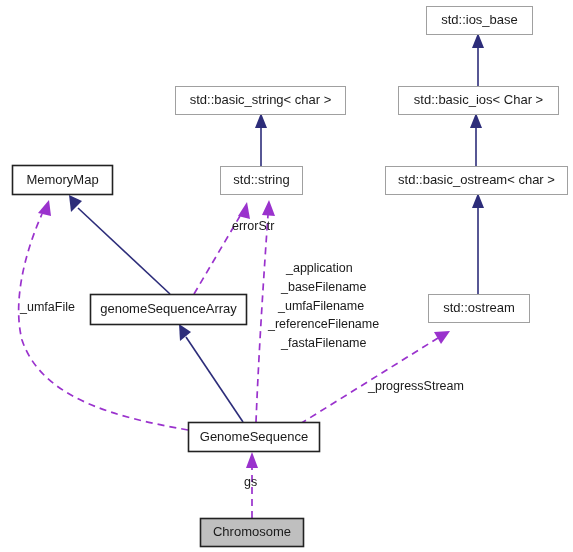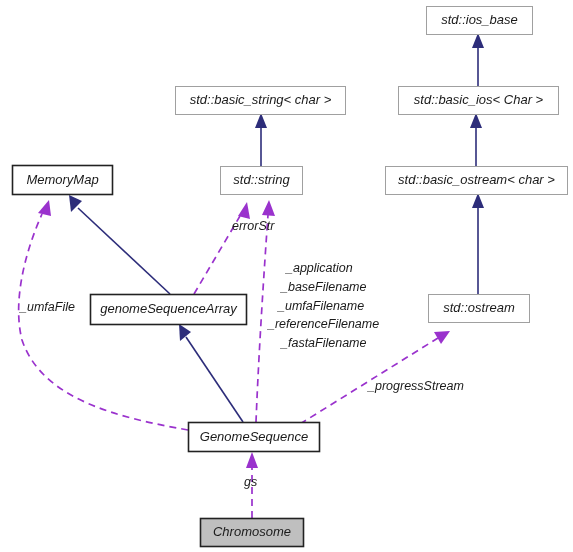--- a/index.html
+++ b/index.html
@@ -11,21 +11,20 @@
     width: 573px;
     height: 552px;
     font-family: "Liberation Sans", sans-serif;
     overflow: hidden;
   }
   #diagram-root {
     position: relative;
     width: 573px;
     height: 552px;
     background: #ffffff;
-    font-style: italic;
   }
   svg.diagram {
     display: block;
     width: 573px;
     height: 552px;
   }
   .node-box {
     fill: #ffffff;
   }
   .node-box.lib {

